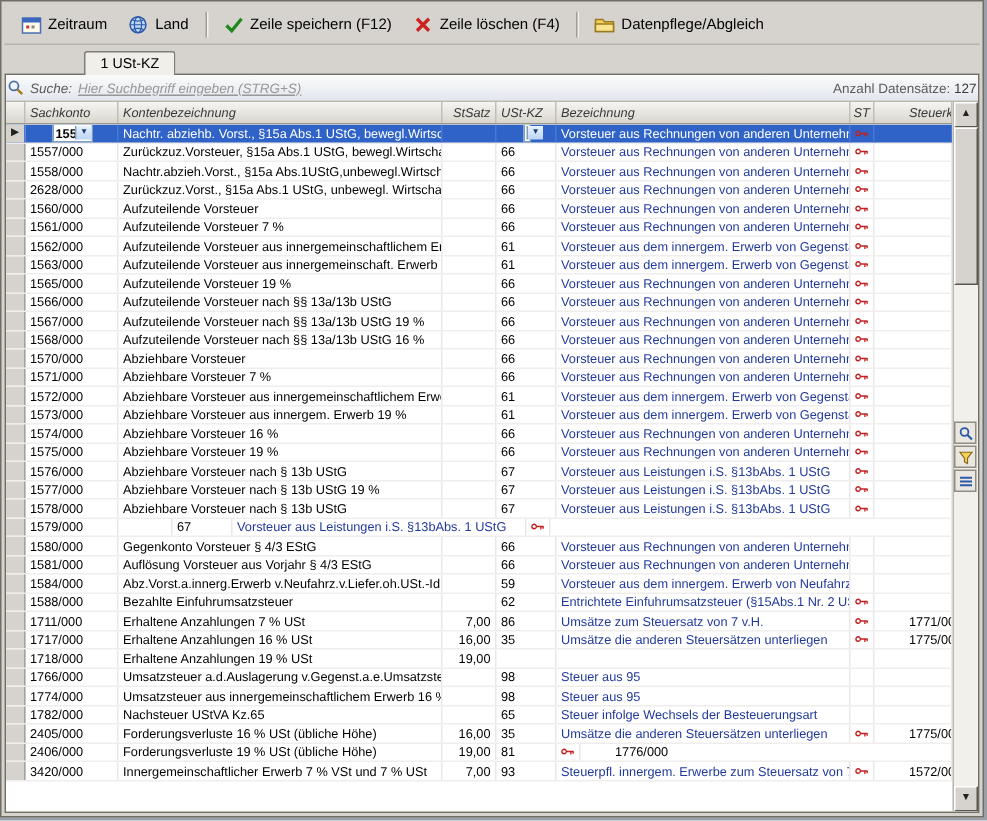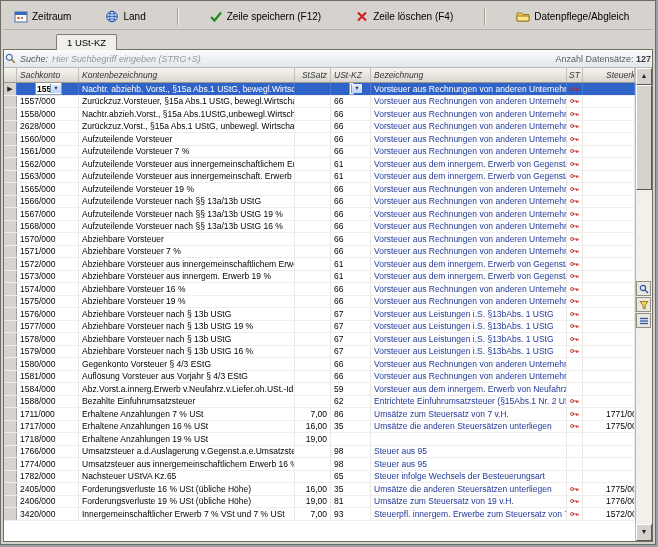--- a/index.html
+++ b/index.html
@@ -24,21 +24,21 @@
   .titlebar .t-text{flex:1;overflow:hidden;text-overflow:clip;}
   .tb-btn{
     width:15px;height:13px;margin-left:2px;flex:0 0 15px;
     background:#d6d3ce;border:1px solid;border-color:#fff #5a584f #5a584f #fff;
     color:#000;font-size:9px;line-height:11px;text-align:center;font-weight:bold;
   }
   .tb-btn.help{color:#234a9e;}
   
   .toolbar{
     height:26px;flex:0 0 26px;display:flex;align-items:center;padding:0 4px;
-    border-bottom:1px solid #b5b2a9;background:#d6d3ce;gap:20px;
+    border-bottom:1px solid #b5b2a9;background:#d6d3ce;
   }
   .tool-btn{
     display:flex;align-items:center;gap:4px;padding:2px 6px;font-size:10px;color:#000;
     border:1px solid transparent;white-space:nowrap;
   }
   .tool-sep{width:1px;height:17px;background:#a19e93;box-shadow:1px 0 0 #f4f2ee;margin:0 4px;}
   .ticon{width:14px;height:13px;flex:0 0 14px;}
   
   .tabstrip{
     height:20px;flex:0 0 20px;display:flex;align-items:flex-end;padding:0 5px;
@@ -54,23 +54,23 @@
   .gridpanel{
     flex:1;border:1px solid #716f64;background:#fff;margin-top:-1px;
     display:flex;flex-direction:column;overflow:hidden;position:relative;z-index:1;
   }
   .searchbar{
     height:17px;flex:0 0 17px;display:flex;align-items:center;
     background:linear-gradient(#fbfbfa,#e2e6ee);
     border-bottom:1px solid #b9b7ae;padding:0 1px;font-size:9px;color:#6f6f6f;
   }
   .searchbar .s-label{font-style:italic;margin:0 4px 0 4px;color:#5c5c5c;}
-  .searchbar .s-placeholder{font-style:italic;color:#979797;flex:1;overflow:hidden;white-space:nowrap;}
+  .searchbar .s-placeholder{font-style:italic;color:#979797;flex:1;overflow:hidden;white-space:nowrap;text-decoration:underline;}
   .searchbar .s-count{color:#5c5c5c;white-space:nowrap;}
-  .searchbar .s-count b{font-weight:bold;color:#3b3b3b;}
+  .searchbar .s-count b{font-weight:normal;color:#3b3b3b;}
   .grid-main{flex:1;display:flex;overflow:hidden;}
   .grid-left{flex:1;display:flex;flex-direction:column;overflow:hidden;}
   
   .hdr{
     height:14px;flex:0 0 14px;display:flex;
     background:linear-gradient(#f6f5f1,#d9d6ce);
     border-bottom:1px solid #9b988f;font-size:8.5px;font-style:italic;color:#38383a;
   }
   .hdr>div{border-right:1px solid #c2bfb6;display:flex;align-items:center;padding:0 3px;box-sizing:border-box;overflow:hidden;white-space:nowrap;}
   .filter-ic{
@@ -816,21 +816,20 @@
 
   <div class="row">
     <div class="c-sel">
                 <span class="sel-mark">▶</span>
               </div>
     <div class="c-konto">
       <span class="combo">
                   <span class="txt">1579/000</span>
                 </span>
     </div>
-    <div class="c-name">Abziehbare Vorsteuer nach § 13b UStG 16 %</div>
     <div class="c-satz"></div>
     <div class="c-kz">
       <span class="combo">
                   <span class="txt">67</span>
                 </span>
     </div>
     <div class="c-bez">Vorsteuer aus Leistungen i.S. §13bAbs. 1 UStG</div>
     <div class="c-st">
       <svg class="key" width="12" height="8" viewBox="0 0 12 8">
         <circle cx="2.8" cy="4" r="2" fill="none" stroke="var(--key-color,#c22222)" stroke-width="1.2"></circle>
@@ -1159,21 +1158,20 @@
                   <span class="txt">2406/000</span>
                 </span>
     </div>
     <div class="c-name">Forderungsverluste 19 % USt (übliche Höhe)</div>
     <div class="c-satz">19,00</div>
     <div class="c-kz">
       <span class="combo">
                   <span class="txt">81</span>
                 </span>
     </div>
-    <div class="c-bez">Umsätze zum Steuersatz von 19 v.H.</div>
     <div class="c-st">
       <svg class="key" width="12" height="8" viewBox="0 0 12 8">
         <circle cx="2.8" cy="4" r="2" fill="none" stroke="var(--key-color,#c22222)" stroke-width="1.2"></circle>
         <line x1="4.8" y1="4" x2="11.2" y2="4" stroke="var(--key-color,#c22222)" stroke-width="1.2"></line>
         <line x1="8.8" y1="4" x2="8.8" y2="6.6" stroke="var(--key-color,#c22222)" stroke-width="1.2"></line>
         <line x1="10.8" y1="4" x2="10.8" y2="6" stroke="var(--key-color,#c22222)" stroke-width="1.2"></line>
       </svg>
     </div>
     <div class="c-stk">1776/000</div>
   </div>

